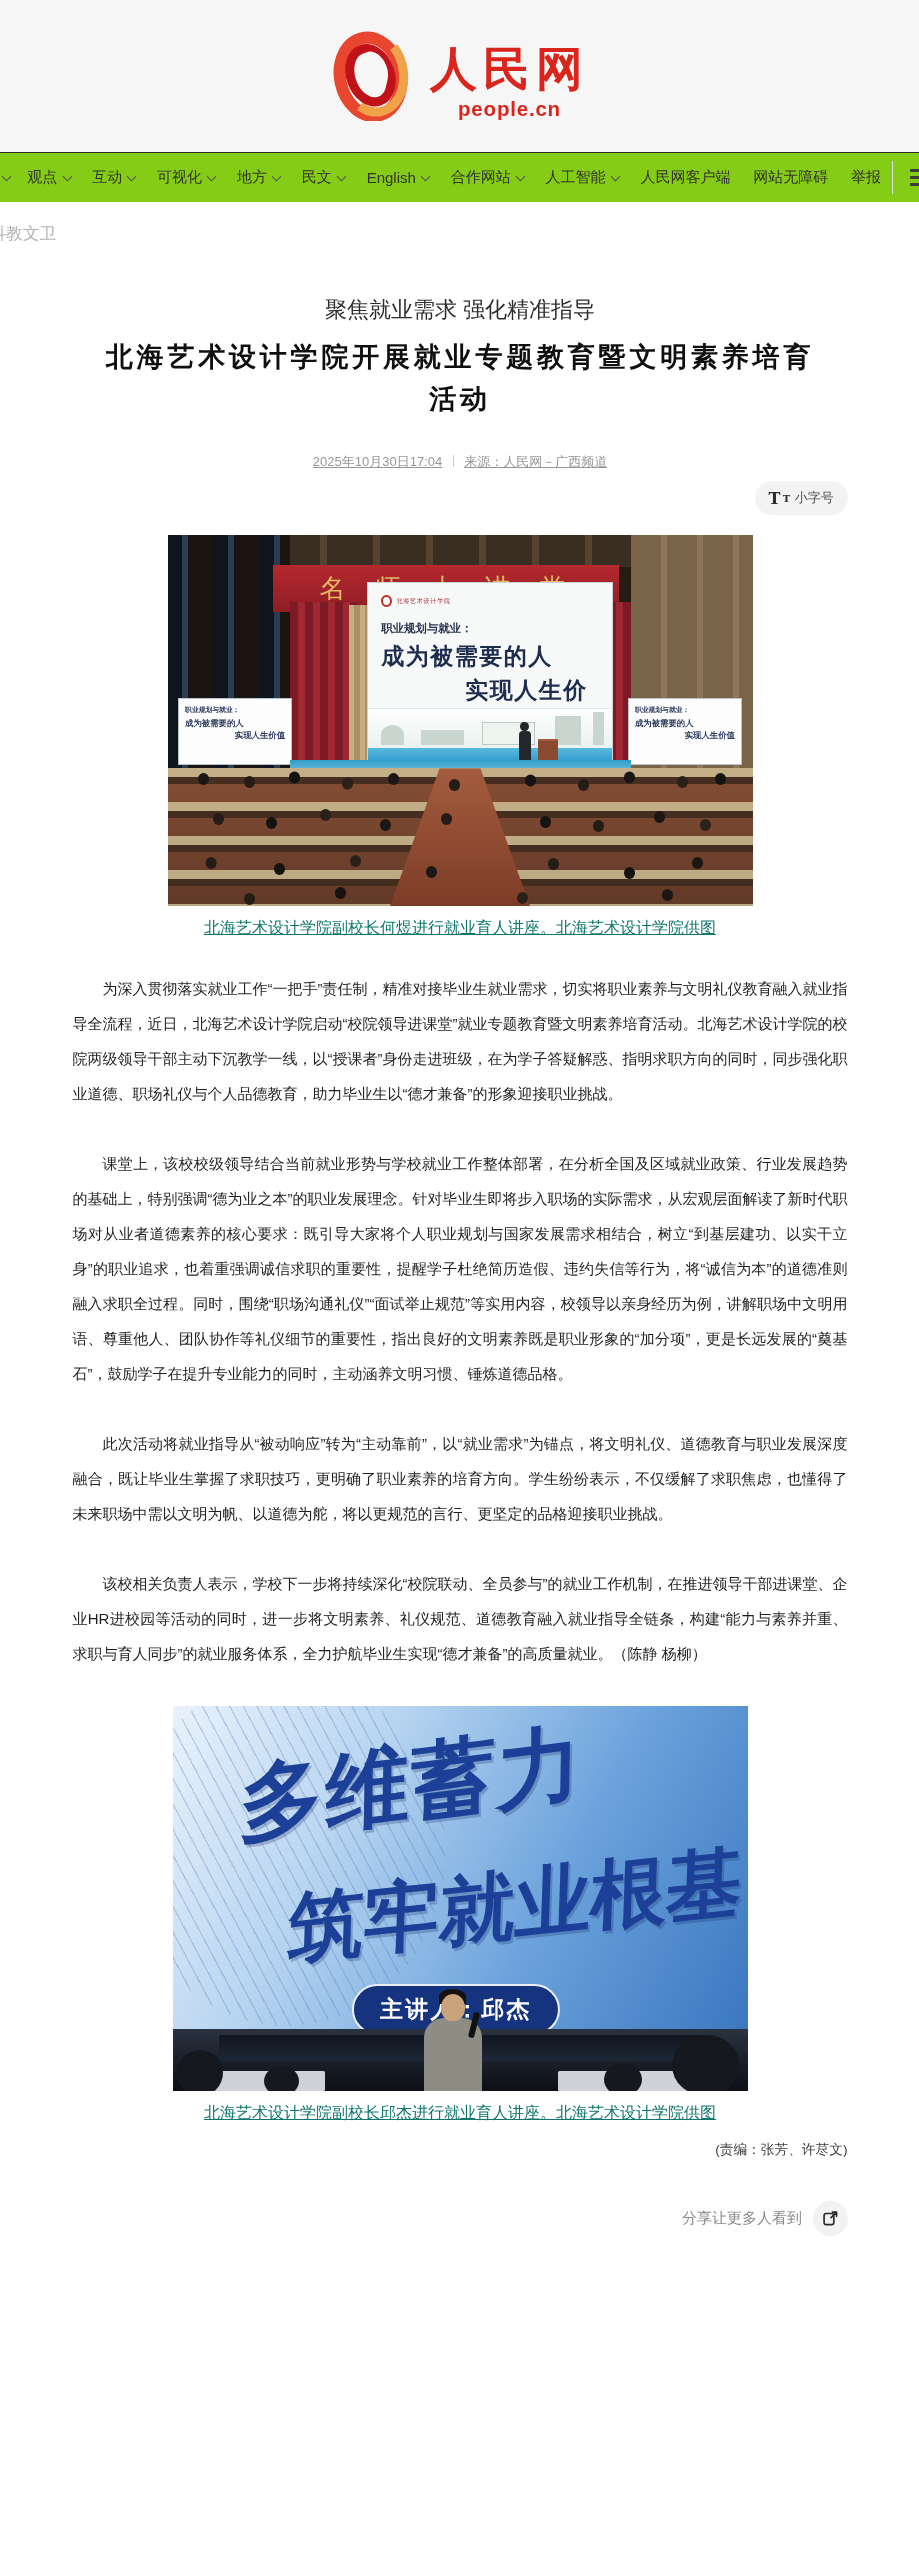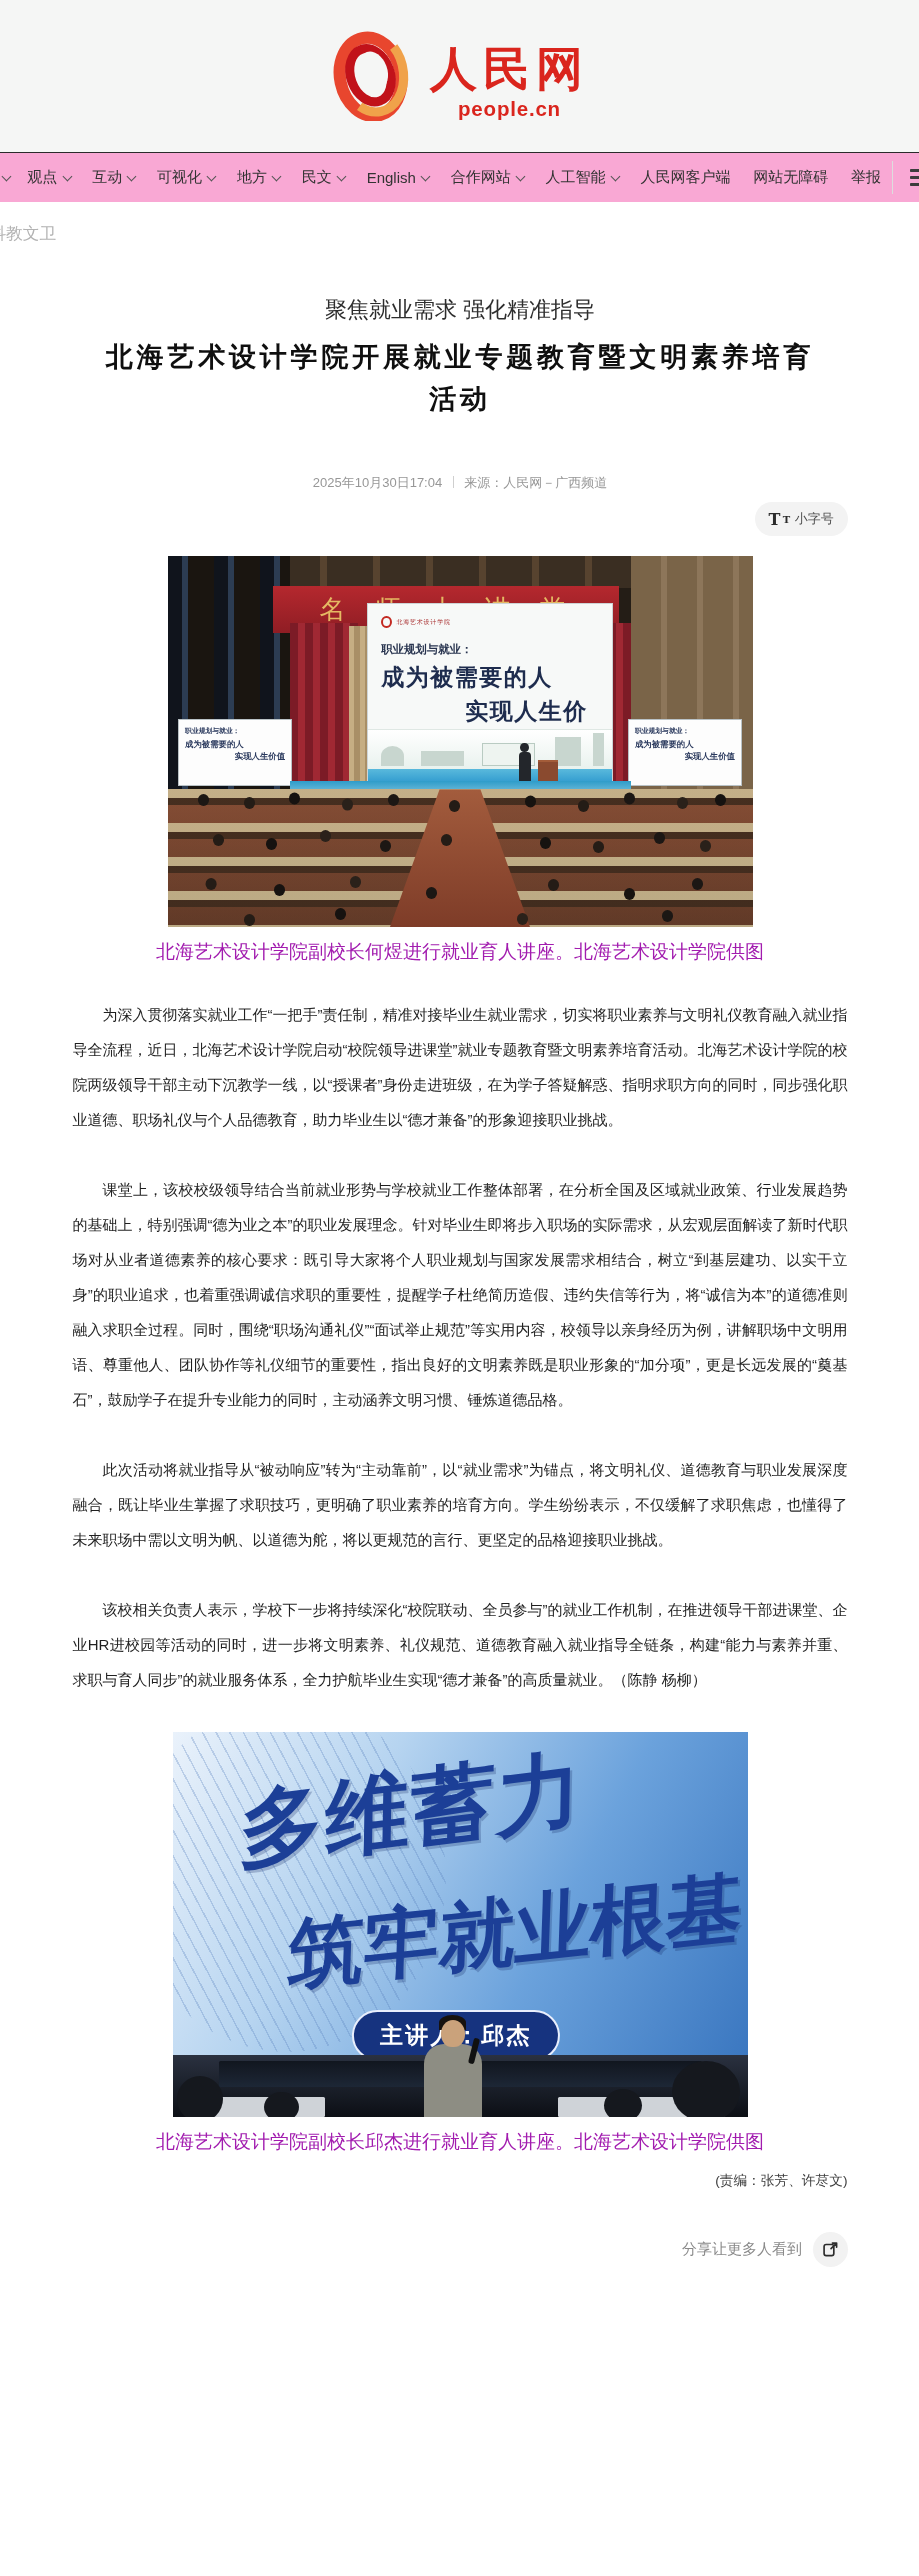--- a/index.html
+++ b/index.html
@@ -11,45 +11,45 @@
     color:#222;
   }
   
   .site-header{ background:#f5f6f5; height:152px; display:flex; justify-content:center; align-items:center; }
   .logo{ display:flex; align-items:flex-end; gap:20px; cursor:pointer; }
   .logo-mark{ width:79px; height:90px; }
   .logo-text{ color:#da251d; display:flex; flex-direction:column; align-items:center; }
   .logo-cn{ font-family:"DejaVu Serif",serif; font-size:47px; font-weight:bold; letter-spacing:6px; line-height:1; }
   .logo-en{ font-size:20.5px; font-weight:bold; letter-spacing:0.8px; margin-top:4.6px; }
   
-  .nav{ background:#f9a8d4; border-top:1.5px solid #2b2b2b; height:50px; display:flex; align-items:center; white-space:nowrap; padding-left:1.5px; }
+  .nav{ background:#84cc16; border-top:1.5px solid #2b2b2b; height:50px; display:flex; align-items:center; white-space:nowrap; padding-left:1.5px; }
   .nav-item{ display:inline-flex; align-items:center; gap:5.3px; padding:0 11.4px; font-size:15px; color:#333; cursor:pointer; }
   .chev{ width:6.8px; height:6.8px; border-right:1.2px solid #555; border-bottom:1.2px solid #555; transform:rotate(45deg) translateY(-1.5px); flex:0 0 auto; }
   .nav-lead{ padding:0 7.6px 0 3px; margin-left:-3px; }
   .nav-right{ margin-left:auto; display:flex; align-items:center; height:100%; }
   .nav-divider{ width:0.8px; height:33px; background:#ddd; }
   .hamburger{ padding:0 12px 0 16.7px; display:flex; flex-direction:column; gap:4.6px; cursor:pointer; }
   .hamburger span{ display:block; width:20.5px; height:2.3px; background:#3c3c3c; border-radius:0.8px; }
   
   .subnav{ margin:20px 0 0 -10.6px; font-size:16.7px; color:#b3b3b3; cursor:pointer; }
   
   .article{ width:775px; margin:0 auto; }
   .kicker{ text-align:center; font-size:22px; color:#2e2e2e; margin-top:50px; }
   .title{ width:722px; margin:12px auto 0; text-align:center; font-size:27px; letter-spacing:3.8px; font-weight:700; color:#0f0f0f; line-height:1.55;font-family:Liberation Serif, serif; }
-  .meta{ text-align:center; margin-top:53px; font-size:13px; color:#979797; }
+  .meta{ text-align:center; margin-top:32px; font-size:13px; color:#979797;text-decoration:underline; }
   .meta .sep{ display:inline-block; width:0.8px; height:12px; background:#cfcfcf; margin:0 10.6px; vertical-align:-1.5px; }
   .tool-row{ display:flex; justify-content:flex-end; margin-top:10.6px; }
   .font-pill{ background:#f3f3f3; border-radius:18px; padding:7.6px 13.7px; font-size:13px; color:#4d4d4d; display:flex; align-items:center; gap:4.6px; cursor:pointer; }
   .tt-big{ font-family:"DejaVu Serif",serif; font-size:16px; font-weight:bold; color:#2c2c2c; }
   .tt-small{ font-family:"DejaVu Serif",serif; font-size:10px; font-weight:bold; color:#2c2c2c; margin-left:-2.3px; }
   
   figure{ margin:0; }
   .photo{ position:relative; overflow:hidden; }
   .photo1{ width:585px; height:371px; margin:20px auto 0; background:#241d16; }
-  .caption{ text-align:center; color:#a21caf; font-size:19px; margin-top:12px; font-family:"DejaVu Serif",serif; }
+  .caption{ text-align:center; color:#0f766e; font-size:16px; margin-top:12px; font-family:"DejaVu Serif",serif;text-decoration:underline; }
   
   .p1-ceiling{ position:absolute; left:0; top:0; right:0; height:32px;
     background:repeating-linear-gradient(90deg,#3a2e22 0 46px,#57432f 46px 53px), #3a2e22; }
   .p1-wall-l{ position:absolute; left:0; top:0; width:122px; bottom:138px;
     background:repeating-linear-gradient(90deg,#10141c 0 13.7px,#2c3c52 13.7px 20px,#1a1510 20px 46px),#151310; }
   .p1-wall-r{ position:absolute; right:0; top:0; width:122px; bottom:138px;
     background:repeating-linear-gradient(90deg,#7a6448 0 30px,#8d765a 30px 36px),#7a6448; }
   .p1-banner{ position:absolute; left:105px; top:30px; width:346px; height:47px; background:linear-gradient(#b5282e,#8f1d24);
     display:flex; align-items:center; justify-content:center;text-align:center; }
   .p1-banner span{ font-family:"DejaVu Serif",serif; font-size:26px; color:#e5b963; letter-spacing:29px; padding-left:23px; white-space:nowrap; }

